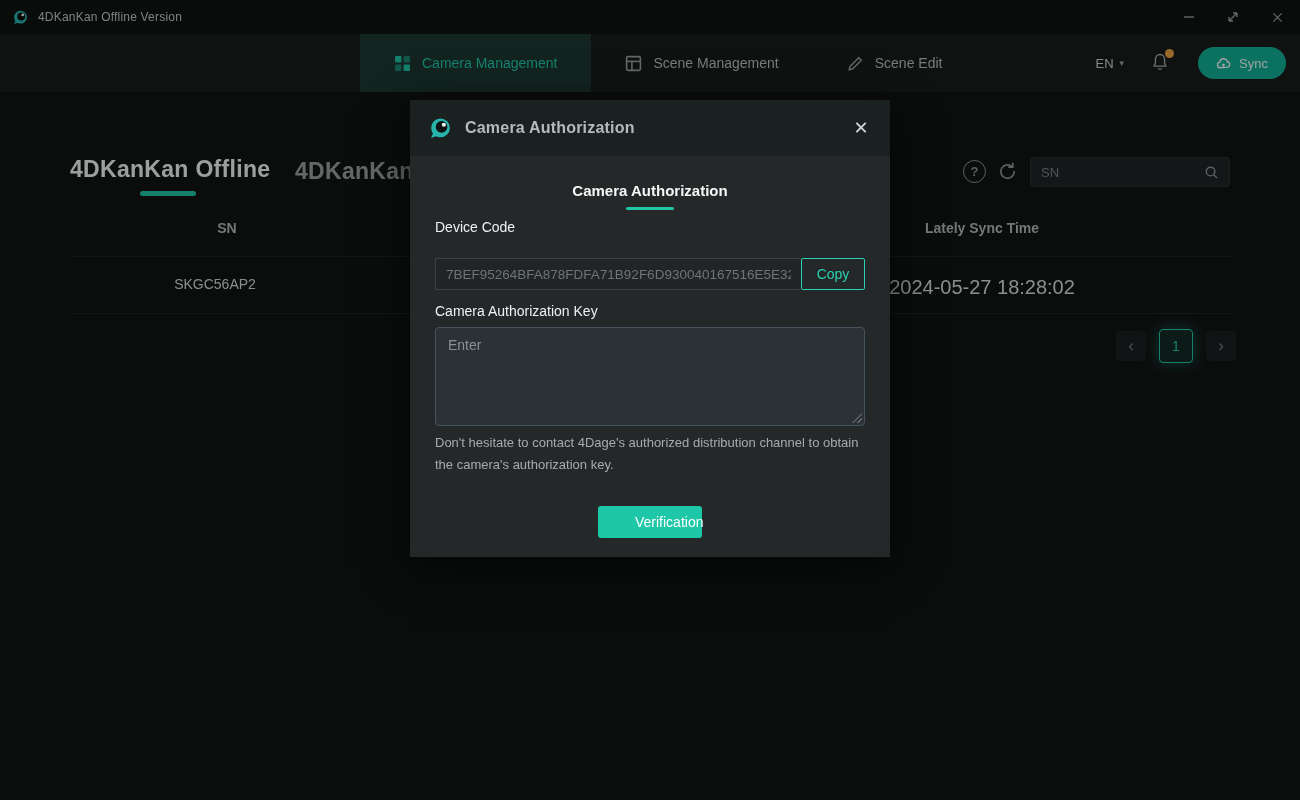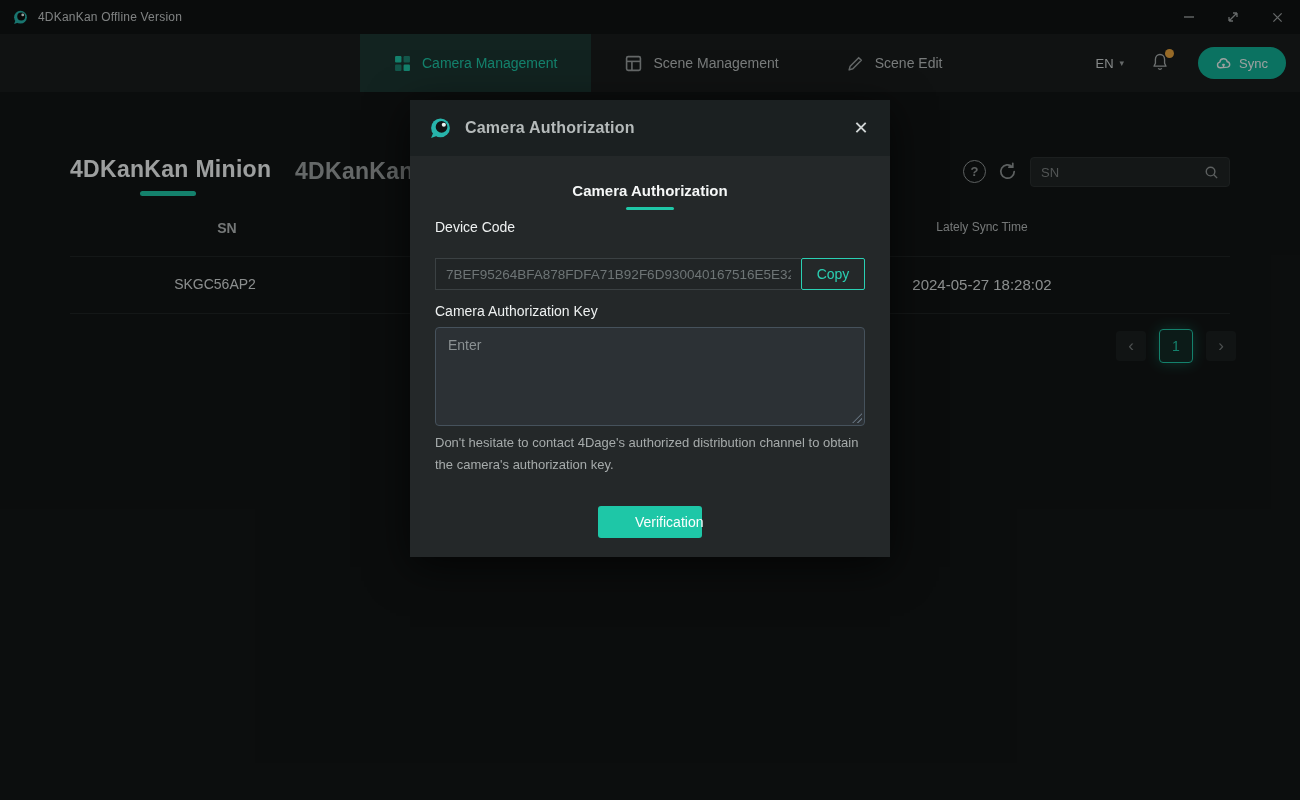--- a/index.html
+++ b/index.html
@@ -46,23 +46,23 @@
   .round-icon.refresh svg { width:23px; height:23px; }
 
   .search-box { position:absolute; left:1030px; top:65px; width:200px; height:30px; background:#1f2424;
                 border:1px solid #2b3030; border-radius:4px; display:flex; align-items:center; padding:0 10px; }
   .search-box input { flex:1; background:transparent; border:none; outline:none; color:#cdd1d1; font-size:13px; font-family:inherit; min-width:0; }
   .search-box input::placeholder { color:#7d8282; }
   .search-box svg { width:15px; height:15px; color:#8f9494; flex:0 0 auto; }
 
   .th-cell, .td-cell { position:absolute; text-align:center; }
   .th1 { left:70px; top:128px; width:314px; font-size:14px; color:#b4b8b8; font-weight:bold; }
-  .th2 { left:860px; top:128px; width:244px; font-size:12px; color:#b4b8b8; font-weight:normal; }
+  .th2 { left:860px; top:128px; width:244px; font-size:14px; color:#b4b8b8; font-weight:bold; }
   .td1 { left:58px; top:184px; width:314px; font-size:14px; color:#d6dada; }
-  .td2 { left:860px; top:184px; width:244px; font-size:15px; color:#d6dada; }
+  .td2 { left:860px; top:184px; width:244px; font-size:20px; color:#d6dada; }
   .row-line { position:absolute; left:70px; width:1160px; height:1px; background:#1f2424; }
   .line1 { top:164px; } .line2 { top:221px; }
 
   .pager { position:absolute; left:1116px; top:237px; display:flex; align-items:center; gap:13px; }
   .page-btn { width:30px; height:30px; border-radius:4px; background:#1b2020; color:#777c7c;
               display:flex; align-items:center; justify-content:center; font-size:17px; }
   .page-btn.current { width:34px; height:34px; background:rgba(31,199,167,.12); border:1px solid #1fc7a7;
                       color:#1fc7a7; font-size:14px; box-shadow:0 0 14px rgba(31,199,167,.35); }
 
   
@@ -179,21 +179,21 @@
         <svg viewBox="0 0 16 16">
           <path d="M4.5 12.5 a3 3 0 0 1 -.4 -5.95 A4 4 0 0 1 12 6.2 a2.9 2.9 0 0 1 .4 5.7 Z" fill="none" stroke="#eef7f5" stroke-width="1.5" stroke-linejoin="round"></path>
           <path d="M8 12 V8.5 M8 8.5 l-1.4 1.4 M8 8.5 l1.4 1.4" stroke="#eef7f5" stroke-width="1.3" fill="none"></path>
         </svg>
         <span>Sync</span>
       </button>
     </div>
   </div>
 
   <div class="content">
-    <div class="page-tab1">4DKanKan Minion</div>
+    <div class="page-tab1">4DKanKan Offline</div>
     <div class="page-tab1-bar"></div>
     <div class="page-tab2">4DKanKan</div>
 
     <div class="round-icon help">?</div>
     <div class="round-icon refresh">
       <svg viewBox="0 0 24 24">
           <path d="M19 12 a7 7 0 1 1 -2.05 -4.95 M17.5 3.5 v4 h-4" fill="none" stroke="#8f9494" stroke-width="1.8" stroke-linecap="round"></path>
         </svg>
     </div>
 

